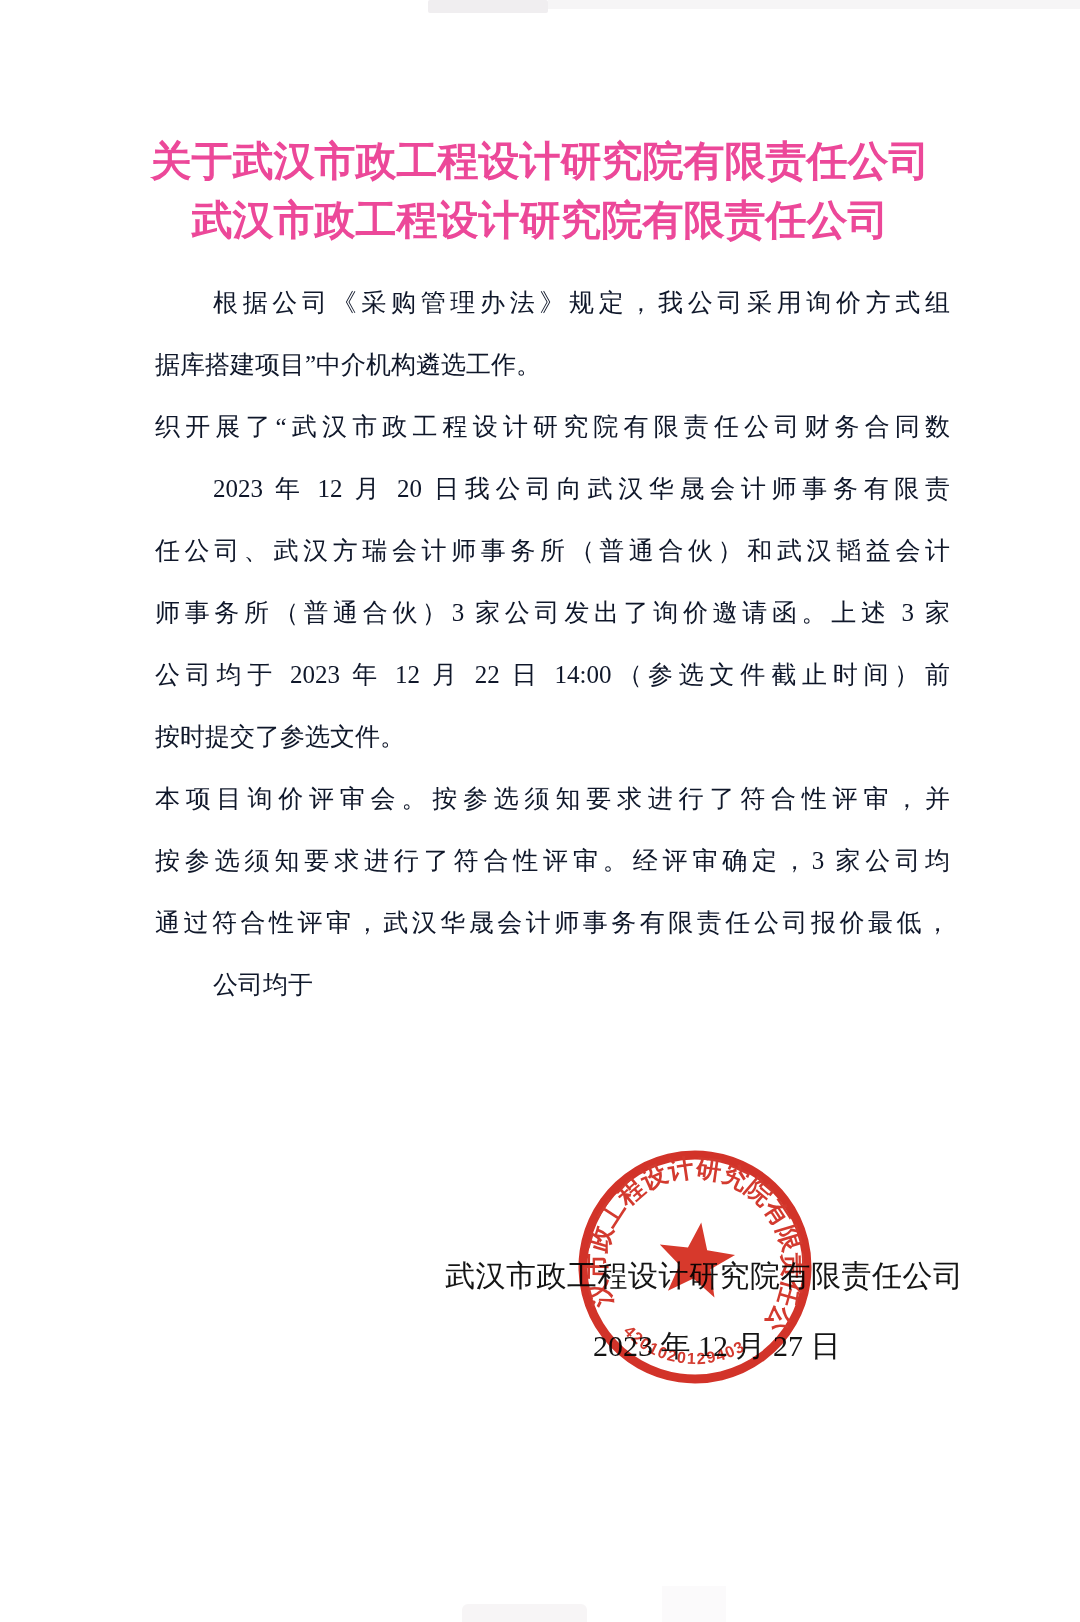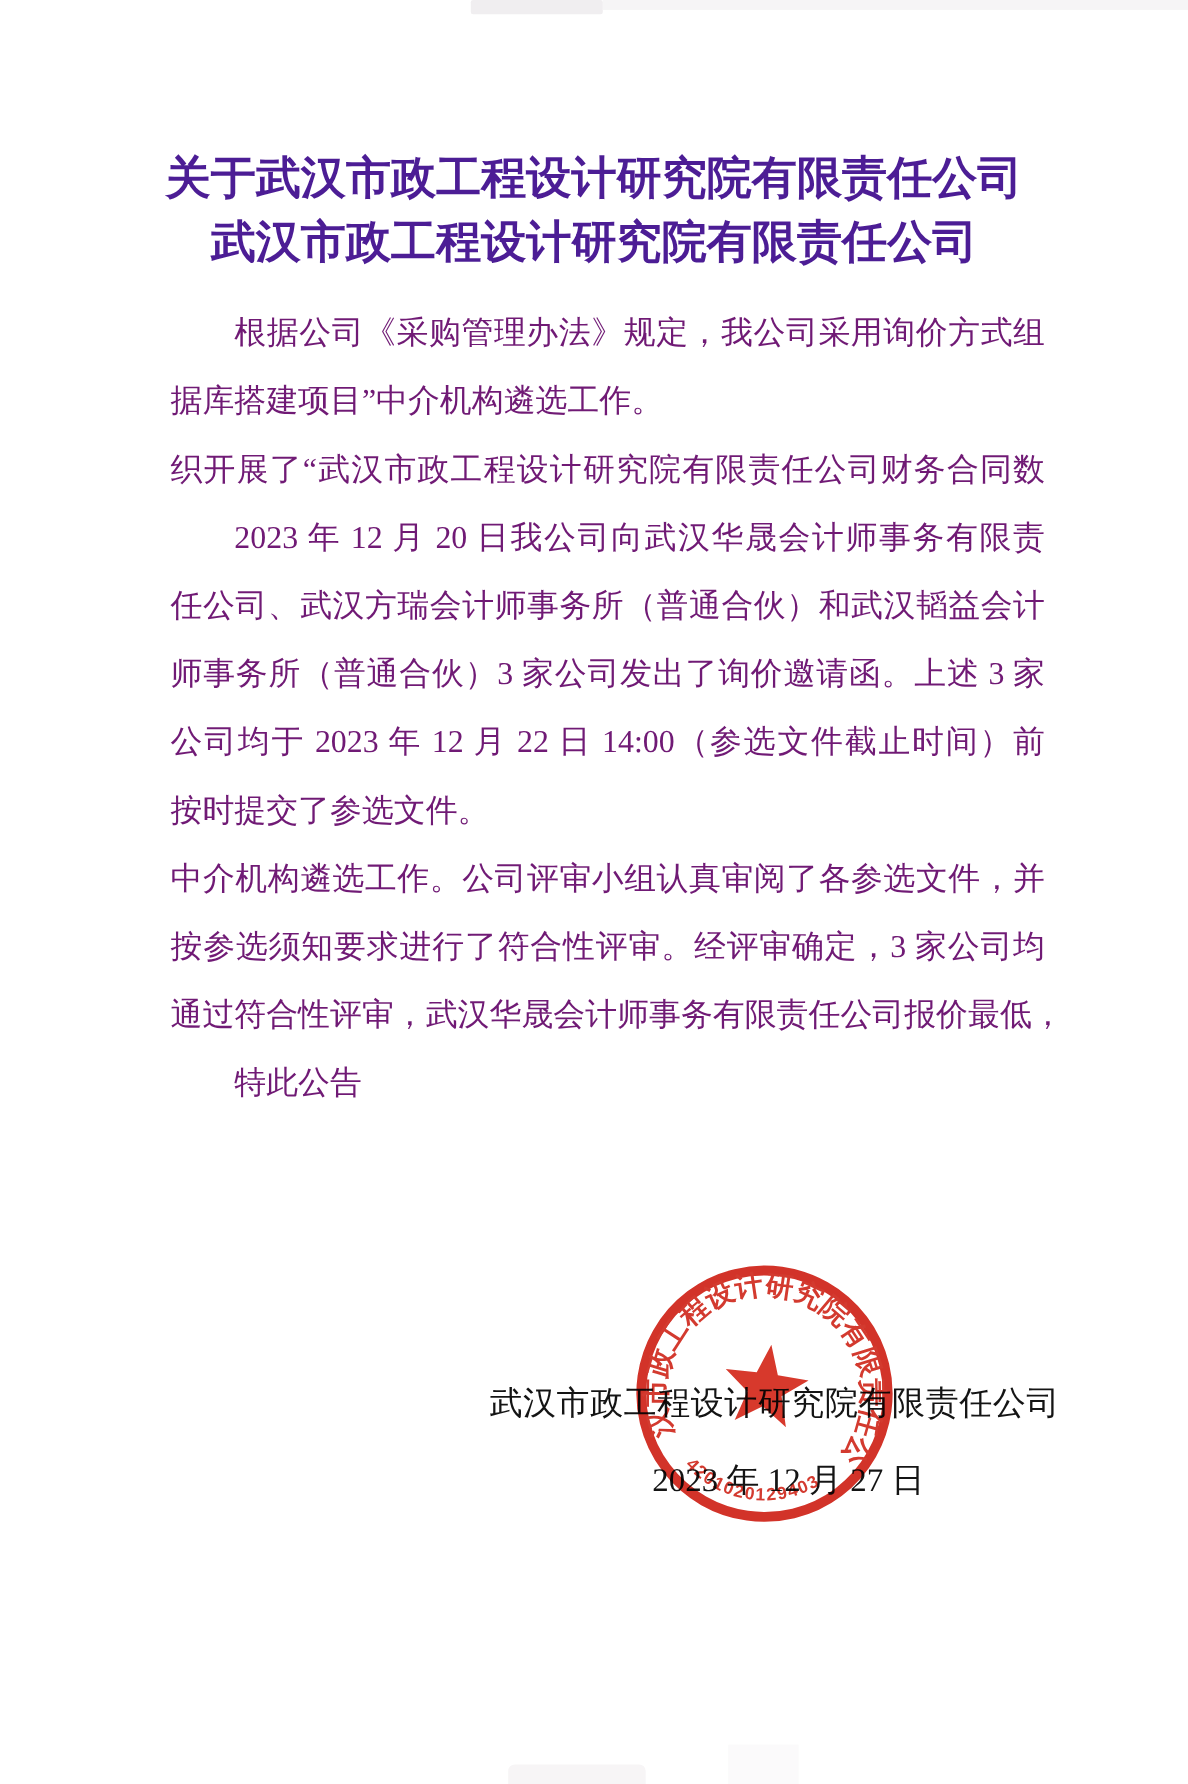--- a/index.html
+++ b/index.html
@@ -24,33 +24,33 @@
   .title {
     position: absolute;
     left: 0; top: 132px;
     width: 100%;
     text-align: center;
     font-family: Liberation Sans, sans-serif;
     font-weight: 700;
     font-size: 41px;
     line-height: 59px;
     letter-spacing: 0px;
-    color: #4c1d95;
+    color: #ec4899;
   }
   .body-block {
     position: absolute;
     left: 155px; top: 272px;
     width: 795px;
   }
   .bl {
     height: 62px;
     line-height: 62px;
-    font-size: 29px;
+    font-size: 25px;
     white-space: nowrap;
-    color: #701a75;
+    color: #0f172a;
     text-align: left;
   }
   .bl.jfull { text-align: justify; text-align-last: justify; text-justify: inter-character; }
   .bl.indent { padding-left: 58px; }
 
   .signature {
     position: absolute;
     left: 445px; top: 1258px;
     font-size: 30px;
     line-height: 36px;
@@ -96,24 +96,24 @@
 
   <div class="body-block">
     <div class="bl indent jfull">根据公司《采购管理办法》规定，我公司采用询价方式组</div>
     <div class="bl">据库搭建项目”中介机构遴选工作。</div>
     <div class="bl jfull">织开展了“武汉市政工程设计研究院有限责任公司财务合同数</div>
     <div class="bl indent jfull">2023 年 12 月 20 日我公司向武汉华晟会计师事务有限责</div>
     <div class="bl jfull">任公司、武汉方瑞会计师事务所（普通合伙）和武汉韬益会计</div>
     <div class="bl jfull">师事务所（普通合伙）3 家公司发出了询价邀请函。上述 3 家</div>
     <div class="bl jfull">公司均于 2023 年 12 月 22 日 14:00（参选文件截止时间）前</div>
     <div class="bl">按时提交了参选文件。</div>
-    <div class="bl jfull">中介机构遴选工作。公司评审小组认真审阅了各参选文件，并</div>
+    <div class="bl jfull">本项目询价评审会。按参选须知要求进行了符合性评审，并</div>
     <div class="bl jfull">按参选须知要求进行了符合性评审。经评审确定，3 家公司均</div>
     <div class="bl jfull">通过符合性评审，武汉华晟会计师事务有限责任公司报价最低，</div>
-    <div class="bl indent">特此公告</div>
+    <div class="bl indent">公司均于</div>
   </div>
 
   <div class="signature">武汉市政工程设计研究院有限责任公司</div>
   <div class="doc-date">2023 年 12 月 27 日</div>
 
   <div class="seal">
     <svg viewBox="0 0 250 250" xmlns="http://www.w3.org/2000/svg">
       <defs>
         <path id="arcTop" d="M 54.1 180.4 A 90 90 0 1 1 195.9 180.4" fill="none"></path>
         <path id="arcBottom" d="M 56.4 193.6 A 97 97 0 0 0 193.6 193.6" fill="none"></path>

